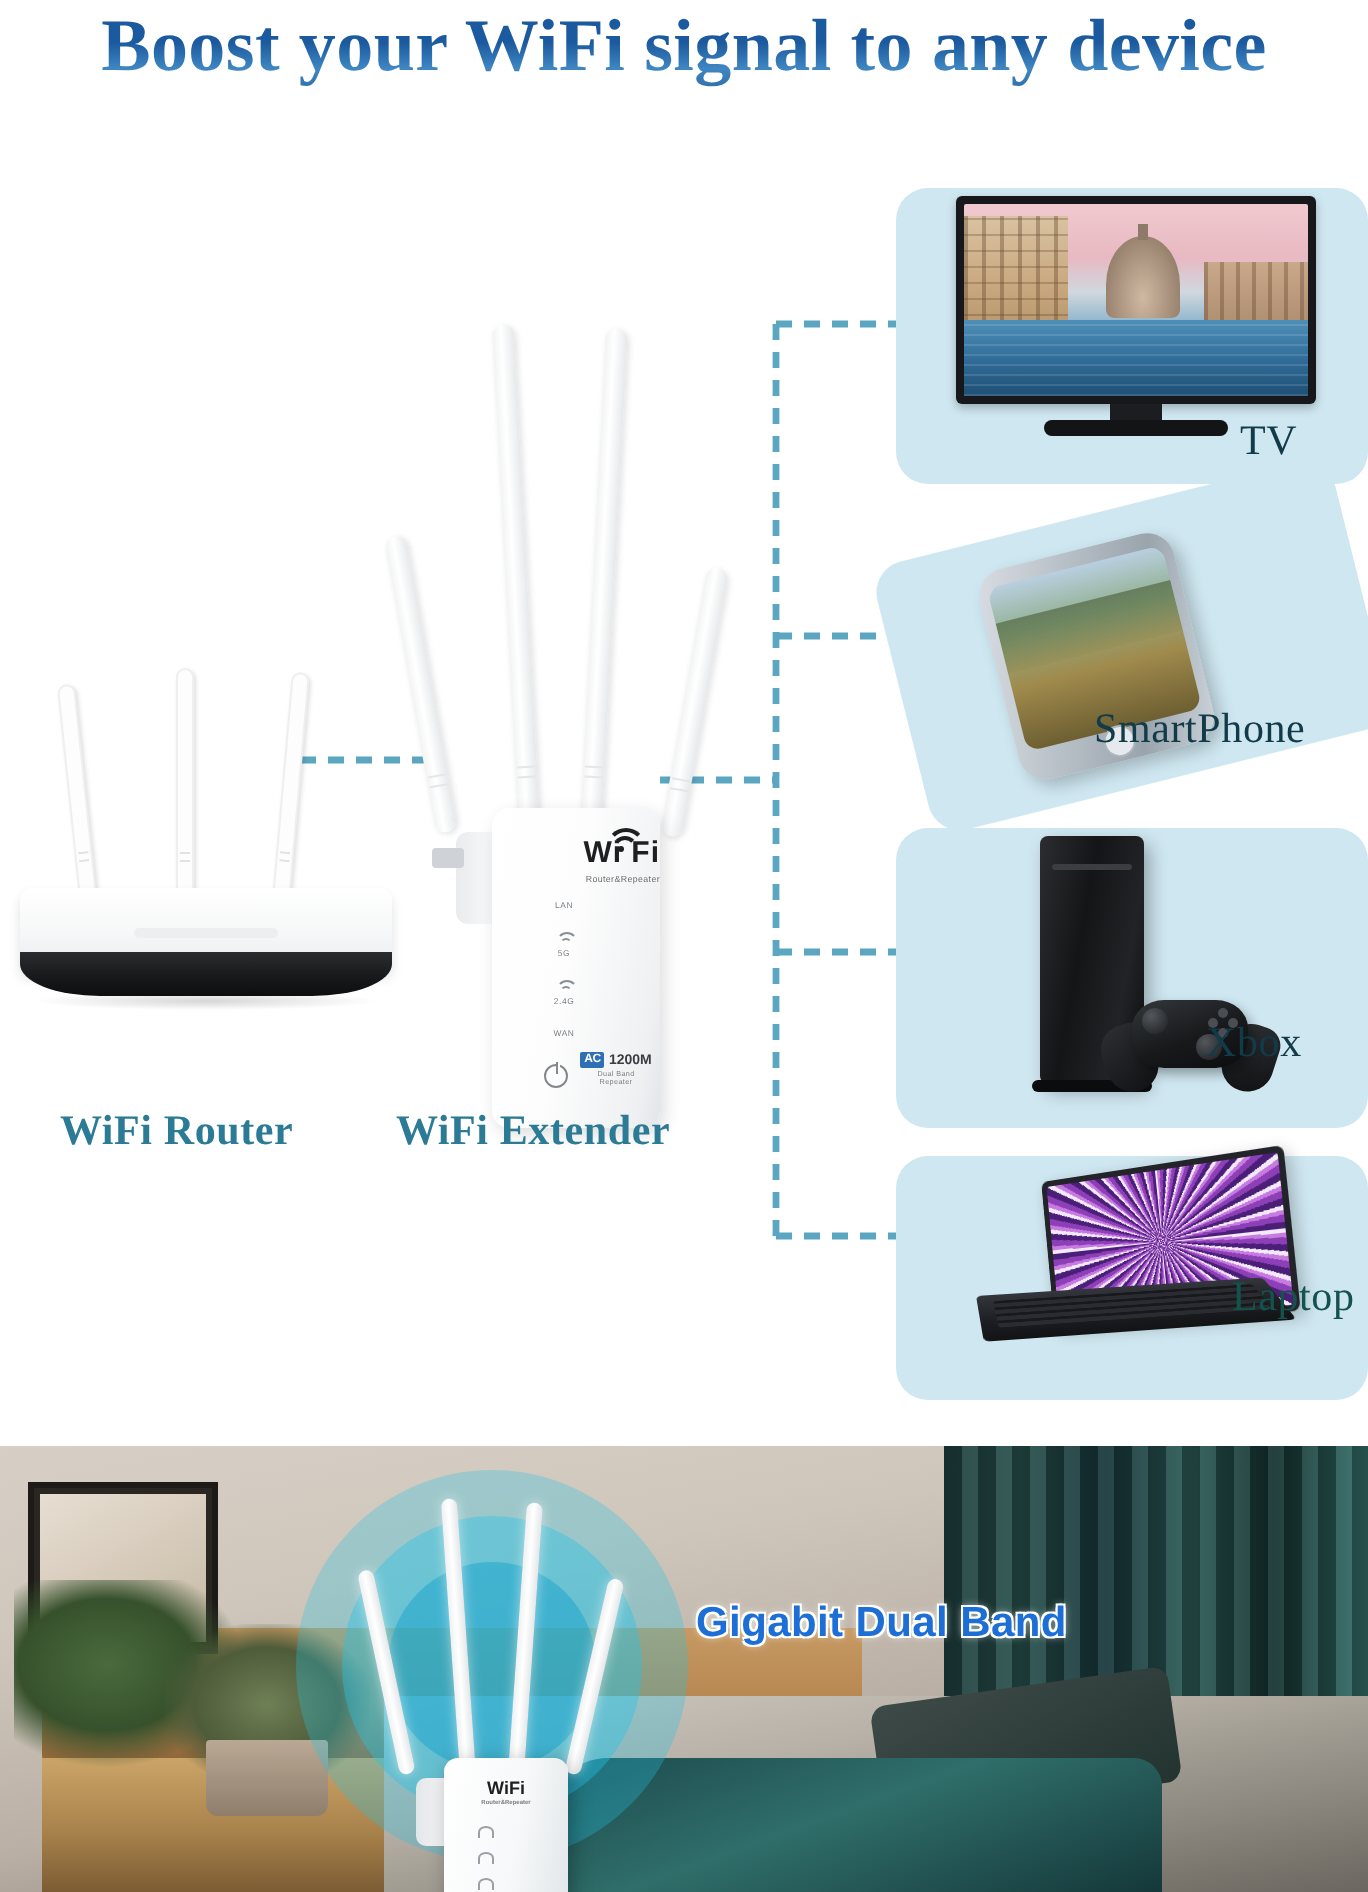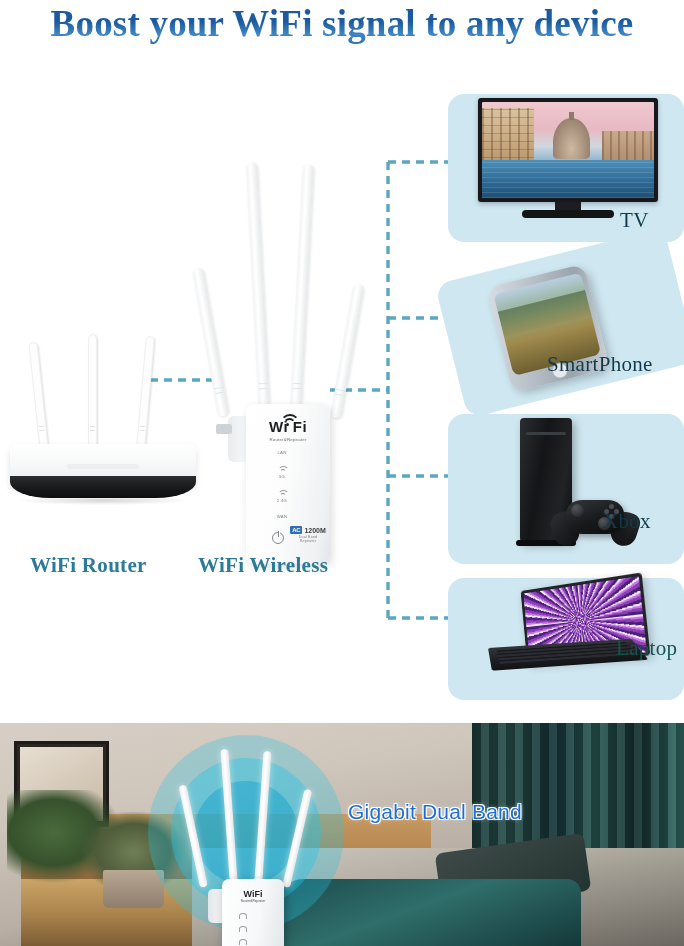--- a/index.html
+++ b/index.html
@@ -162,21 +162,21 @@
   .e-ant.o2{left:118px;top:136px;height:136px;transform:rotate(10deg);transform-origin:bottom;}
 
   .e-body{position:absolute;left:34px;top:258px;width:84px;height:160px;
     background:linear-gradient(100deg,#ffffff 0%,#fdfdfd 45%,#eef0f2 88%,#e2e5e8 100%);
     border-radius:9px;box-shadow:2px 3px 9px rgba(0,0,0,.14);}
   .e-side{position:absolute;left:16px;top:270px;width:20px;height:46px;
     background:linear-gradient(90deg,#e9ebed,#f9fafb);border-radius:6px 0 0 6px;}
   .e-plug{position:absolute;left:4px;top:278px;width:16px;height:10px;
     background:#cfd3d7;border-radius:2px;}
 
-  .wifi-logo{position:absolute;left:0;top:14px;width:100%;text-align:center;}
+  .wifi-logo{position:absolute;left:0;top:14px;width:100%;text-align:right;}
   .wifi-logo .wf{font-family:"Liberation Sans",sans-serif;font-weight:700;
     font-size:15px;color:#1d1f21;letter-spacing:.5px;position:relative;display:inline-block;}
   .wifi-arc{position:absolute;left:50%;top:-4px;margin-left:-9px;width:18px;height:13px;}
   .wifi-arc b{position:absolute;left:50%;border:2px solid #1d1f21;border-bottom-color:transparent;
     border-left-color:transparent;border-right-color:transparent;border-radius:50%;}
   .wifi-arc b:nth-child(1){width:16px;height:16px;margin-left:-8px;top:0;}
   .wifi-arc b:nth-child(2){width:9px;height:9px;margin-left:-4.5px;top:4px;}
   .wifi-arc b:nth-child(3){width:3px;height:3px;margin-left:-1.5px;top:9px;
     background:#1d1f21;border-radius:50%;border:none;}
   .wifi-sub{font-family:"Liberation Sans",sans-serif;font-size:4.4px;color:#6b7075;
@@ -265,21 +265,21 @@
   .b-side{position:absolute;left:12px;top:142px;width:16px;height:34px;
     background:linear-gradient(90deg,#e3e6e9,#f7f8f9);border-radius:5px 0 0 5px;}
   .b-logo{position:absolute;left:0;top:10px;width:100%;text-align:center;
     font-family:"Liberation Sans",sans-serif;font-weight:700;font-size:9px;color:#1d1f21;}
   .b-sub{font-family:"Liberation Sans",sans-serif;font-size:3px;color:#7b8085;}
   .b-leds{position:absolute;left:12px;top:34px;width:18px;}
   .b-leds i{display:block;width:6px;height:5px;margin:0 auto 7px;
     border:1px solid #9aa0a6;border-radius:50% 50% 0 0;border-bottom:none;}
 
   .banner-text{position:absolute;left:348px;top:76px;}
-  .bt-head{font-family:"Liberation Sans",sans-serif;font-weight:400;font-size:21px;
+  .bt-head{font-family:"Liberation Sans",sans-serif;font-weight:700;font-size:21px;
     line-height:25px;color:#1d6fd6;
     text-shadow:-1px -1px 0 #fff,1px -1px 0 #fff,-1px 1px 0 #fff,1px 1px 0 #fff,
                 0 0 4px rgba(255,255,255,.85);letter-spacing:.2px;white-space:nowrap;}
   .bt-sub{font-family:"Liberation Sans",sans-serif;font-size:12.5px;color:#fff;
     margin-top:13px;letter-spacing:.1px;white-space:nowrap;
     text-shadow:0 1px 3px rgba(0,0,0,.5);}
 </style>
 </head>
 <body>
 
@@ -425,21 +425,21 @@
         <div class="ac-line">
           <span class="ac-box">AC</span>
           <span class="ac-num">1200M</span>
         </div>
         <div class="ac-sub">Dual Band Repeater</div>
       </div>
     </div>
   </div>
 
   <div class="dev-label lbl-router">WiFi Router</div>
-  <div class="dev-label lbl-ext">WiFi Wireless</div>
+  <div class="dev-label lbl-ext">WiFi Extender</div>
 </div>
 
 <div class="banner">
   <div class="bg-wall"></div>
   <div class="bg-curtain"></div>
   <div class="bg-head"></div>
   <div class="bg-shelf"></div>
   <div class="bg-frame"></div>
   <div class="bg-plant"></div>
   <div class="bg-plant2"></div>

